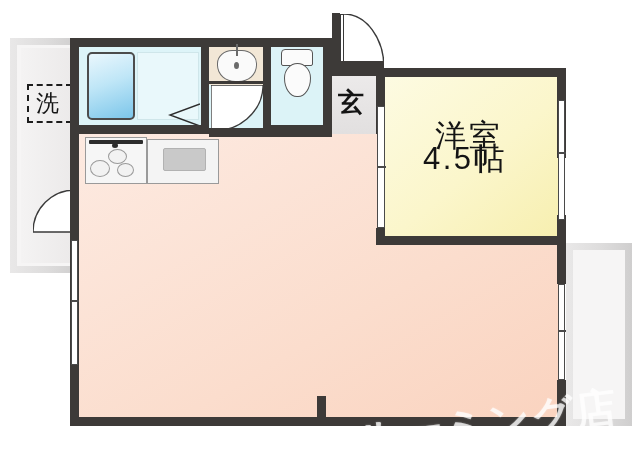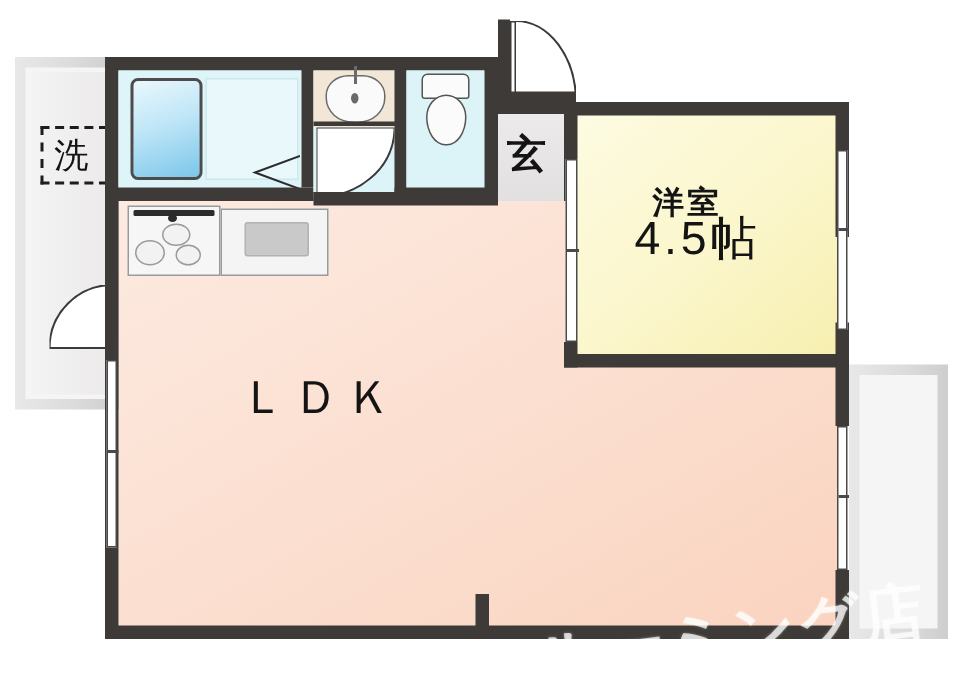--- a/index.html
+++ b/index.html
@@ -205,21 +205,21 @@
   <div class="wall" style="left:70px; top:134px; width:9px; height:292px;"></div>
 
   <div class="wall" style="left:70px; top:417px; width:488px; height:9px;"></div>
 
   <div class="wall" style="left:317px; top:396px; width:9px; height:22px;"></div>
 
   <div class="win-frame" style="left:71px; top:240px; width:7px; height:125px;"></div>
   <div class="win-line" style="left:72px; top:300px; width:7px; height:1.5px;"></div>
 
   <div class="area bed" style="left:384px; top:76px; width:174px; height:160px;"></div>
-  <div class="label" style="left:435px; top:117px; font-size:21px; line-height:38px; letter-spacing:0.1em;font-weight:bold;">洋室</div>
+  <div class="label" style="left:435px; top:117px; font-size:31px; line-height:38px; letter-spacing:0.1em;">洋室</div>
   <div class="label" style="left:423px; top:140px; font-size:31px; line-height:38px; letter-spacing:0.08em;">4.5帖</div>
 
   <div class="wall" style="left:376px; top:68px; width:190px; height:9px;"></div>
   <div class="wall" style="left:557px; top:68px; width:9px; height:90px;"></div>
   <div class="wall" style="left:557px; top:215px; width:9px; height:28px;"></div>
   <div class="wall" style="left:376px; top:236px; width:190px; height:9px;"></div>
   <div class="wall" style="left:376px; top:68px; width:9px; height:38px;"></div>
   <div class="wall" style="left:376px; top:228px; width:9px; height:17px;"></div>
 
   <div class="win-frame" style="left:377px; top:106px; width:8px; height:122px;"></div>
@@ -229,17 +229,16 @@
   <div class="win-line" style="left:559px; top:152px; width:7px; height:1.5px;"></div>
 
   <div class="area balcony" style="left:566px; top:243px; width:66px; height:183px;"></div>
   <div class="area balcony-in" style="left:573px; top:250px; width:52px; height:169px;"></div>
   <div class="wall" style="left:557px; top:236px; width:9px; height:48px;"></div>
   <div class="wall" style="left:557px; top:380px; width:9px; height:46px;"></div>
 
   <div class="win-frame" style="left:558px; top:284px; width:7px; height:96px;"></div>
   <div class="win-line" style="left:559px; top:330px; width:7px; height:1.5px;"></div>
 
-  <div class="label" style="left:160px; top:246px; font-size:31px; line-height:38px; letter-spacing:0.14em; font-weight:500;">ＬＤＫ</div>
 
   <div class="watermark" style="left:360px; top:398px; font-size:42px; line-height:48px;">ルーミング店舗</div>
 
 </div>
 
 </body></html>

